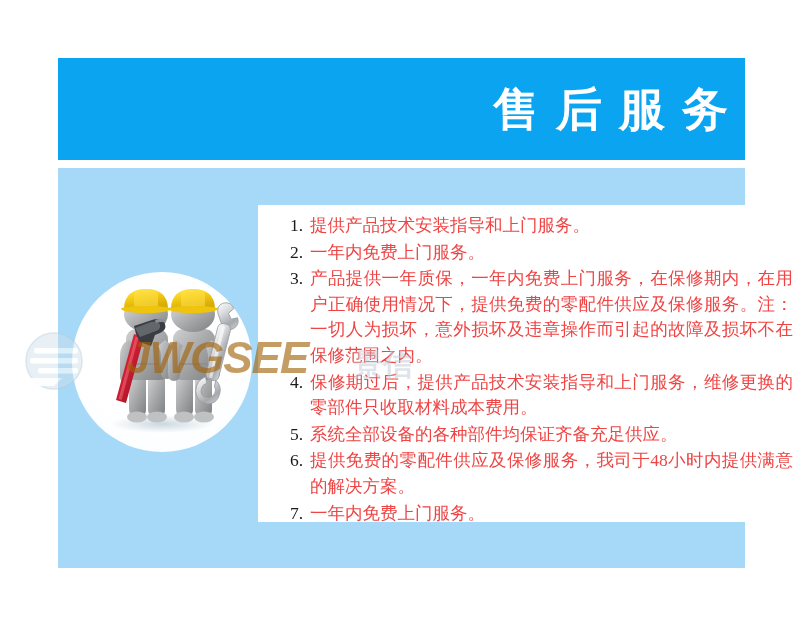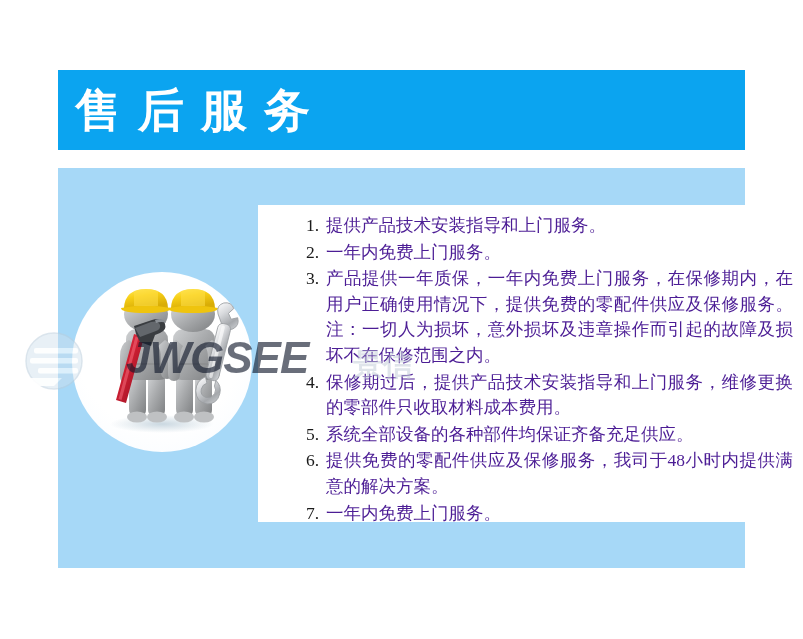--- a/index.html
+++ b/index.html
@@ -20,27 +20,27 @@
     left: 0; top: 0;
     width: 803px;
     height: 639px;
     background: #ffffff;
   }
 
   
   .header-bar {
     position: absolute;
     left: 58px;
-    top: 70px;
+    top: 58px;
     width: 687px;
-    height: 80px;
+    height: 102px;
     background: #0ba4f0;
     display: flex;
     align-items: center;
-    justify-content: flex-start;
+    justify-content: flex-end;
     box-sizing: border-box;
   }
   .header-title {
     color: #ffffff;
     font-size: 46px;
     font-weight: bold;
     letter-spacing: 17px;
     text-indent: 17px;
     font-family: "Liberation Sans", "DejaVu Sans", sans-serif;
     line-height: 1;
@@ -74,22 +74,22 @@
     margin: 0;
     padding: 0 10px 0 52px;
     list-style: none;
     counter-reset: svc;
   }
   ol.service-list > li {
     counter-increment: svc;
     position: relative;
     font-size: 17.5px;
     line-height: 25.6px;
-    color: #4c1d95;
-    margin: 0 0 1px 16px;
+    color: #ef4444;
+    margin: 0 0 1px 0;
     font-family: "Liberation Serif", "DejaVu Serif", serif;
     text-align: justify;
   }
   ol.service-list > li::before {
     content: counter(svc) ".";
     position: absolute;
     left: -31px;
     top: 0;
     width: 24px;
     text-align: right;
@@ -132,21 +132,21 @@
   }
   .wm-text {
     position: absolute;
     left: 118px;
     top: 6px;
     font-family: "Liberation Sans", "DejaVu Sans", sans-serif;
     font-size: 44px;
     font-weight: bold;
     font-style: italic;
     letter-spacing: -1px;
-    color: #0f172a;
+    color: #a16207;
     white-space: nowrap;
     line-height: 1;
   }
   .wm-cn {
     position: absolute;
     left: 345px;
     top: 20px;
     font-family: "Liberation Sans", "DejaVu Sans", sans-serif;
     font-size: 30px;
     font-weight: bold;

